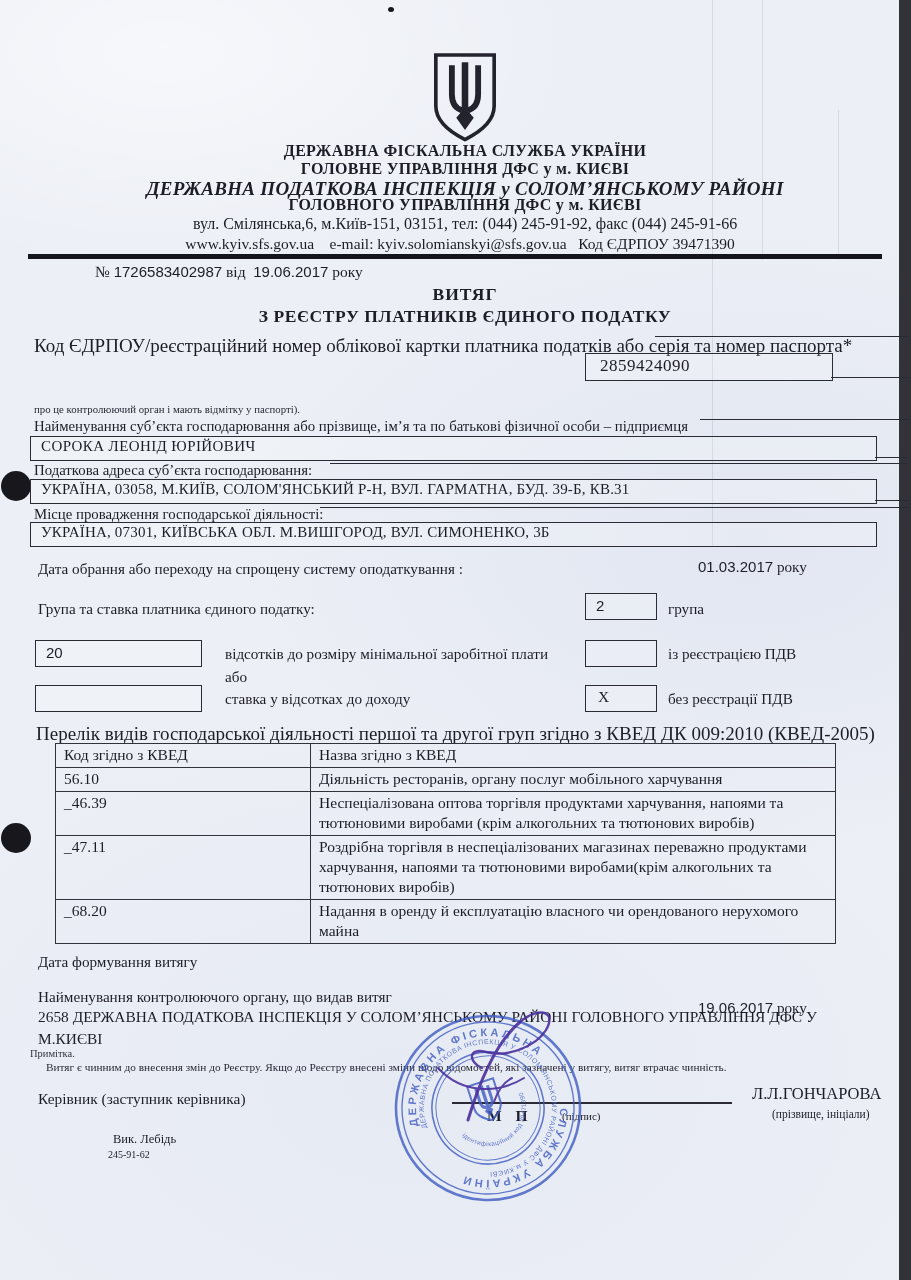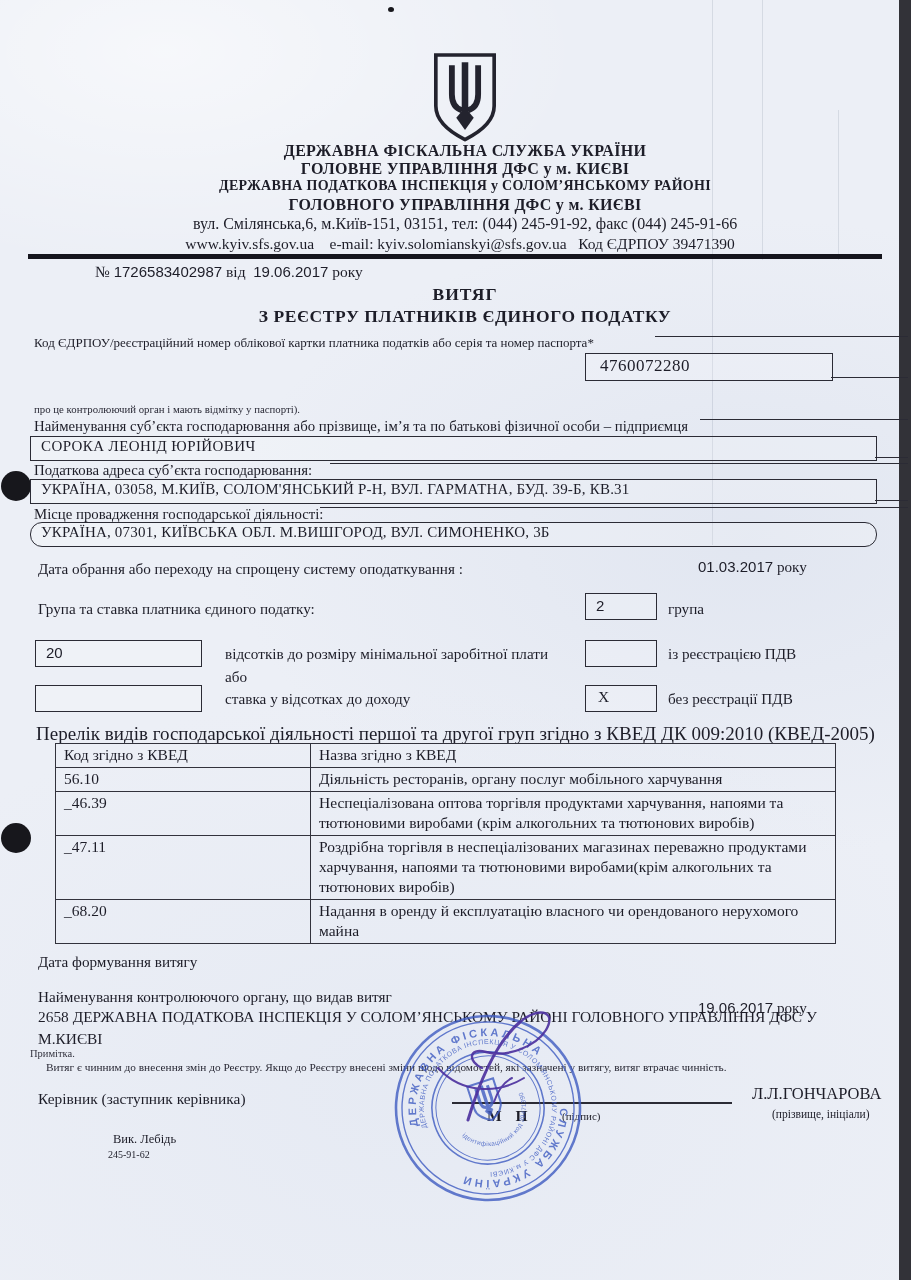--- a/index.html
+++ b/index.html
@@ -49,21 +49,21 @@
         <path d="M30,18 V58 Q30,76 44,80" stroke-width="8"></path>
         <path d="M66,18 V58 Q66,76 52,80" stroke-width="8"></path>
         <path d="M48,14 V84" stroke-width="9"></path>
       </g>
       <path d="M48,76 L60,90 L48,107 L36,90 Z" fill="#23232e"></path>
     </svg>
   </div>
 
   <div class="abs serif b ctr" style="left:60px;top:142px;width:810px;font-size:16px;letter-spacing:.3px;">ДЕРЖАВНА ФІСКАЛЬНА СЛУЖБА УКРАЇНИ</div>
   <div class="abs serif b ctr" style="left:60px;top:160px;width:810px;font-size:16px;letter-spacing:.3px;">ГОЛОВНЕ УПРАВЛІННЯ ДФС у м. КИЄВІ</div>
-  <div class="abs serif b ctr" style="left:60px;top:178px;width:810px;font-size:14px;letter-spacing:.3px;">ДЕРЖАВНА ПОДАТКОВА ІНСПЕКЦІЯ у СОЛОМ’ЯНСЬКОМУ РАЙОНІ</div>
+  <div class="abs serif b ctr" style="left:60px;top:178px;width:810px;font-size:19px;letter-spacing:.3px;font-style:italic;">ДЕРЖАВНА ПОДАТКОВА ІНСПЕКЦІЯ у СОЛОМ’ЯНСЬКОМУ РАЙОНІ</div>
   <div class="abs serif b ctr" style="left:60px;top:196px;width:810px;font-size:16px;letter-spacing:.3px;">ГОЛОВНОГО УПРАВЛІННЯ ДФС у м. КИЄВІ</div>
   <div class="abs serif ctr" style="left:60px;top:215px;width:810px;font-size:16px;">вул. Смілянська,6, м.Київ-151, 03151, тел: (044) 245-91-92, факс (044) 245-91-66</div>
   <div class="abs serif ctr" style="left:40px;top:235px;width:840px;font-size:15.5px;">
     <span class="u">www.kyiv.sfs.gov.ua</span>&nbsp;&nbsp;&nbsp;
     <span>e-mail:</span>
     <span class="u">kyiv.solomianskyi@sfs.gov.ua</span>&nbsp;&nbsp;
     <span>Код ЄДРПОУ 39471390</span>
   </div>
   <div class="abs" style="left:28px;top:254px;width:854px;height:4.5px;background:#15151d;"></div>
 
@@ -71,24 +71,24 @@
     <span>№</span>
     <span class="sans u" style="font-size:15px;">1726583402987</span>
     <span>від</span>&nbsp;
     <span class="sans u" style="font-size:15px;">19.06.2017</span>
     <span>року</span>
   </div>
 
   <div class="abs serif b ctr" style="left:60px;top:284px;width:810px;font-size:17.5px;letter-spacing:1px;">ВИТЯГ</div>
   <div class="abs serif b ctr" style="left:60px;top:306px;width:810px;font-size:17.5px;letter-spacing:.6px;">З РЕЄСТРУ ПЛАТНИКІВ ЄДИНОГО ПОДАТКУ</div>
 
-  <div class="abs serif" style="left:34px;top:335px;font-size:13px;">Код ЄДРПОУ/реєстраційний номер облікової картки платника податків або серія та номер паспорта*</div>
+  <div class="abs serif" style="left:34px;top:335px;font-size:19px;">Код ЄДРПОУ/реєстраційний номер облікової картки платника податків або серія та номер паспорта*</div>
   <div class="abs line" style="left:655px;top:336px;width:253px;"></div>
   <div class="abs vbox" style="left:585px;top:353px;width:246px;height:26px;">
-    <div class="serif" style="font-size:17px;padding:2px 0 0 14px;letter-spacing:.5px;">4760072280</div>
+    <div class="serif" style="font-size:17px;padding:2px 0 0 14px;letter-spacing:.5px;">2859424090</div>
   </div>
   <div class="abs line" style="left:831px;top:377px;width:77px;"></div>
 
   <div class="abs smallnote" style="left:34px;top:403px;width:874px;">про це контролюючий орган і мають відмітку у паспорті).</div>
 
   <div class="abs serif" style="left:34px;top:418px;font-size:14.8px;">Найменування суб’єкта господарювання або прізвище, ім’я та по батькові фізичної особи – підприємця</div>
   <div class="abs line" style="left:700px;top:419px;width:208px;"></div>
   <div class="abs vbox" style="left:30px;top:436px;width:845px;height:23px;">
     <div class="serif" style="font-size:15px;padding:1px 0 0 10px;letter-spacing:.4px;">СОРОКА ЛЕОНІД ЮРІЙОВИЧ</div>
   </div>
@@ -96,21 +96,21 @@
 
   <div class="abs serif" style="left:34px;top:462px;font-size:14.8px;">Податкова адреса суб’єкта господарювання:</div>
   <div class="abs line" style="left:330px;top:463px;width:578px;"></div>
   <div class="abs vbox" style="left:30px;top:479px;width:845px;height:23px;">
     <div class="serif" style="font-size:15px;padding:1px 0 0 10px;letter-spacing:.2px;">УКРАЇНА, 03058, М.КИЇВ, СОЛОМ'ЯНСЬКИЙ Р-Н, ВУЛ. ГАРМАТНА, БУД. 39-Б, КВ.31</div>
   </div>
   <div class="abs line" style="left:875px;top:500px;width:33px;"></div>
 
   <div class="abs serif" style="left:34px;top:506px;font-size:14.8px;text-align:center;">Місце провадження господарської діяльності:</div>
   <div class="abs line" style="left:320px;top:507px;width:588px;"></div>
-  <div class="abs vbox" style="left:30px;top:522px;width:845px;height:23px;border-radius:12px;">
+  <div class="abs vbox" style="left:30px;top:522px;width:845px;height:23px;">
     <div class="serif" style="font-size:15px;padding:1px 0 0 10px;letter-spacing:.2px;">УКРАЇНА, 07301, КИЇВСЬКА ОБЛ. М.ВИШГОРОД, ВУЛ. СИМОНЕНКО, 3Б</div>
   </div>
 
   <div class="abs serif" style="left:38px;top:560px;font-size:15.2px;">Дата обрання або переходу на спрощену систему оподаткування :</div>
   <div class="abs" style="left:698px;top:558px;font-size:15.2px;">
     <span class="sans u" style="font-size:15px;">01.03.2017</span>
     <span class="serif">року</span>
   </div>
 
   <div class="abs serif" style="left:38px;top:600px;font-size:15.2px;">Група та ставка платника єдиного податку:</div>

